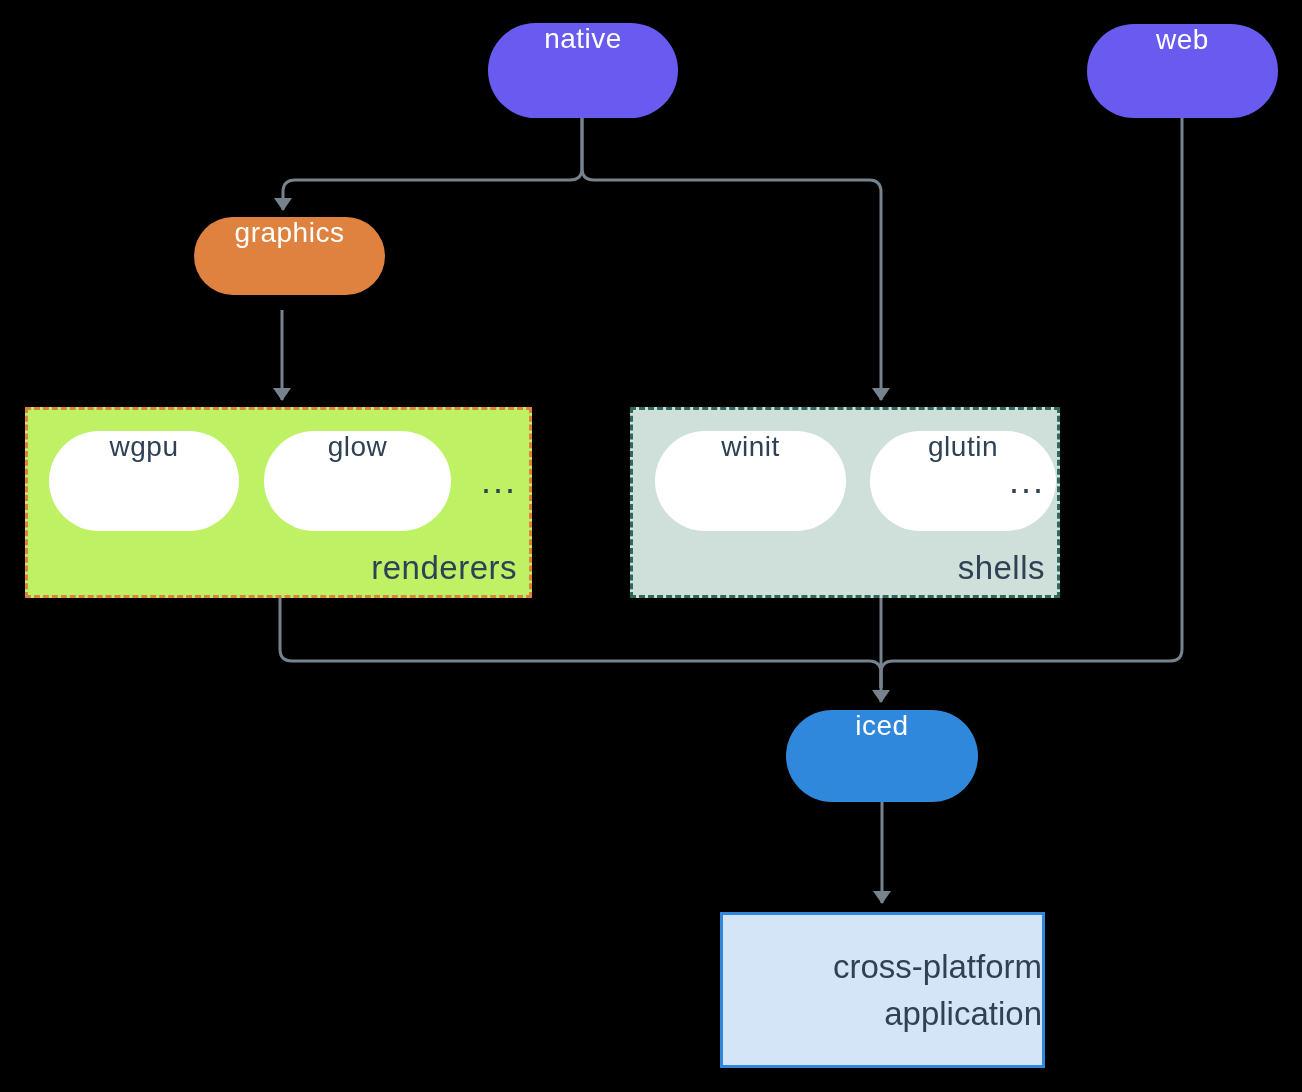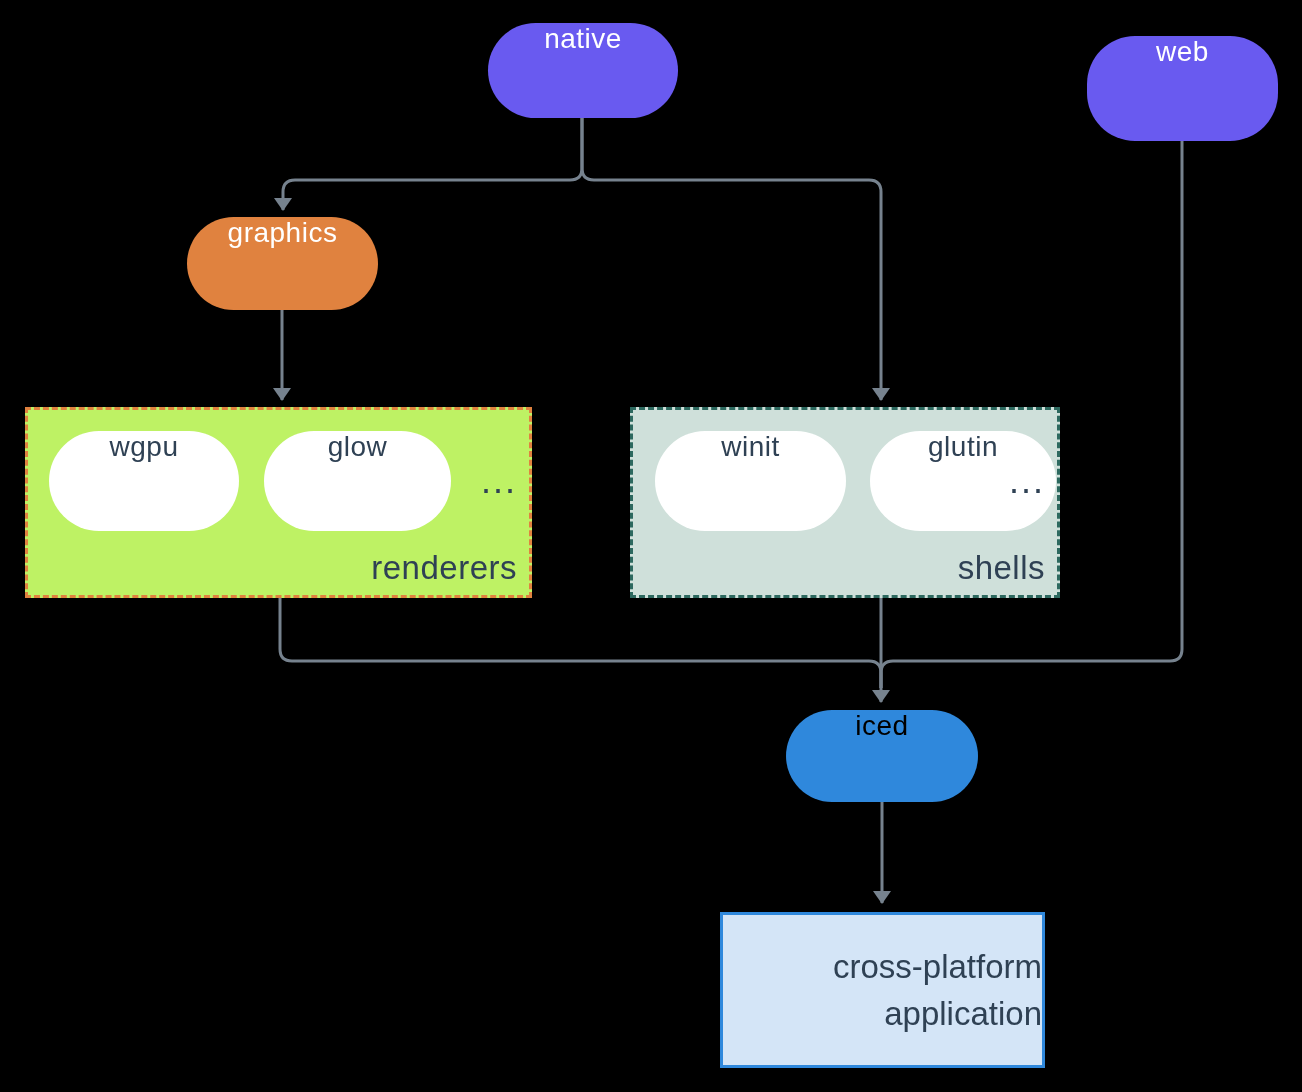--- a/index.html
+++ b/index.html
@@ -25,26 +25,26 @@
     position: absolute;
     display: flex;
     align-items: flex-start;
     justify-content: center;
     border-radius: 48px;
     font-size: 28px;
     letter-spacing: 0.5px;
   }
   .pill.purple { background: #695AF0; color: #ffffff; }
   .pill.orange { background: #E0823F; color: #ffffff; }
-  .pill.blue   { background: #2F88DC; color: #000000; }
+  .pill.blue   { background: #2F88DC; color: #ffffff; }
   .pill.white  { background: #ffffff; color: #2F4154; }
 
   .node-native   { left: 488px; top: 23px;  width: 190px; height: 95px; }
-  .node-web      { left: 1087px; top: 36px; width: 191px; height: 105px; }
-  .node-graphics { left: 187px; top: 217px; width: 191px; height: 93px; }
+  .node-web      { left: 1087px; top: 24px; width: 191px; height: 94px; }
+  .node-graphics { left: 194px; top: 217px; width: 191px; height: 78px; }
   .node-iced     { left: 786px; top: 710px; width: 192px; height: 92px; }
 
   .group {
     position: absolute;
     box-sizing: border-box;
     width: 507px;
     height: 191px;
   }
   .group.renderers {
     left: 25px; top: 407px;

